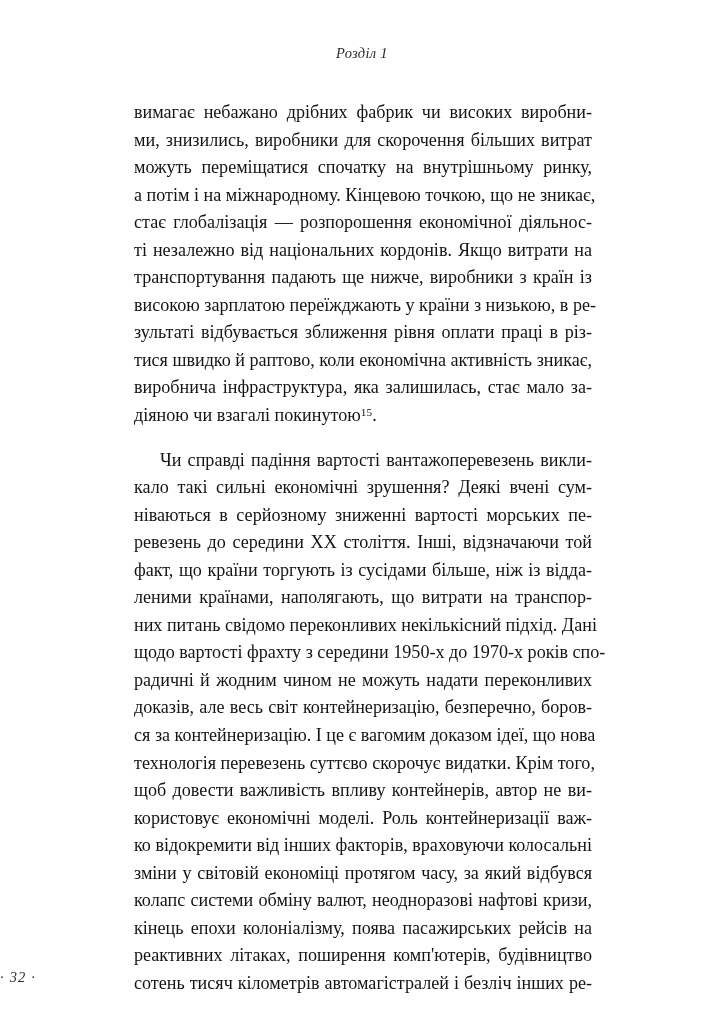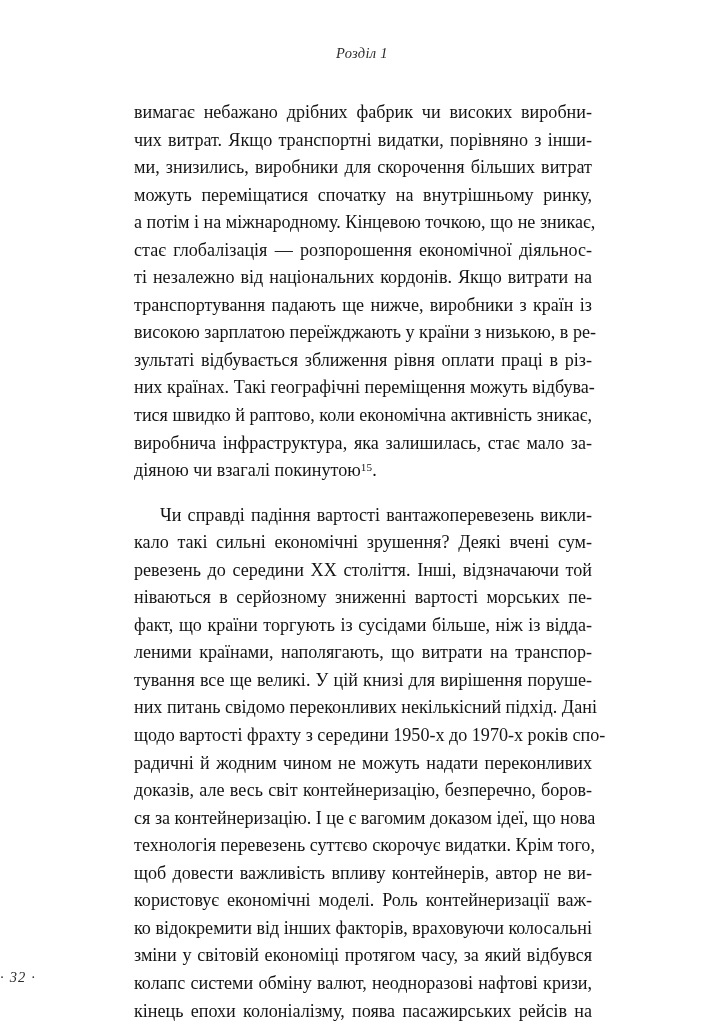--- a/index.html
+++ b/index.html
@@ -94,42 +94,39 @@
 </head>
 <body>
 
 <div class="page">
 
   <div class="running-head">Розділ 1</div>
 
   <div class="textblock">
     <p class="para" id="para-1">
         <span class="line justify">вимагає небажано дрібних фабрик чи високих виробни-</span>
-        <span class="line justify">чих витрат. Якщо транспортні видатки, порівняно з інши-</span>
         <span class="line justify">ми, знизились, виробники для скорочення більших витрат</span>
         <span class="line justify">можуть переміщатися спочатку на внутрішньому ринку,</span>
         <span class="line justify">а потім і на міжнародному. Кінцевою точкою, що не зникає,</span>
         <span class="line justify">стає глобалізація — розпорошення економічної діяльнос-</span>
         <span class="line justify">ті незалежно від національних кордонів. Якщо витрати на</span>
         <span class="line justify">транспортування падають ще нижче, виробники з країн із</span>
         <span class="line justify">високою зарплатою переїжджають у країни з низькою, в ре-</span>
         <span class="line justify">зультаті відбувається зближення рівня оплати праці в різ-</span>
-        <span class="line justify">них країнах. Такі географічні переміщення можуть відбува-</span>
         <span class="line justify">тися швидко й раптово, коли економічна активність зникає,</span>
         <span class="line justify">виробнича інфраструктура, яка залишилась, стає мало за-</span>
         <span class="line last">діяною чи взагалі покинутою<sup class="fn">15</sup>.</span>
       </p>
     <p class="para" id="para-2">
         <span class="line justify indent">Чи справді падіння вартості вантажоперевезень викли-</span>
         <span class="line justify">кало такі сильні економічні зрушення? Деякі вчені сум-</span>
+        <span class="line justify">ніваються в серйозному зниженні вартості морських пе-</span>
         <span class="line justify">ревезень до середини XX століття. Інші, відзначаючи той</span>
-        <span class="line justify">ніваються в серйозному зниженні вартості морських пе-</span>
         <span class="line justify">факт, що країни торгують із сусідами більше, ніж із відда-</span>
         <span class="line justify">леними країнами, наполягають, що витрати на транспор-</span>
-        <span class="line justify">тування все ще великі. У цій книзі для вирішення поруше-</span>
         <span class="line justify">них питань свідомо переконливих некількісний підхід. Дані</span>
         <span class="line justify">щодо вартості фрахту з середини 1950-х до 1970-х років спо-</span>
         <span class="line justify">радичні й жодним чином не можуть надати переконливих</span>
         <span class="line justify">доказів, але весь світ контейнеризацію, безперечно, боров-</span>
         <span class="line justify">ся за контейнеризацію. І це є вагомим доказом ідеї, що нова</span>
         <span class="line justify">технологія перевезень суттєво скорочує видатки. Крім того,</span>
         <span class="line justify">щоб довести важливість впливу контейнерів, автор не ви-</span>
         <span class="line justify">користовує економічні моделі. Роль контейнеризації важ-</span>
         <span class="line justify">ко відокремити від інших факторів, враховуючи колосальні</span>
         <span class="line justify">зміни у світовій економіці протягом часу, за який відбувся</span>

